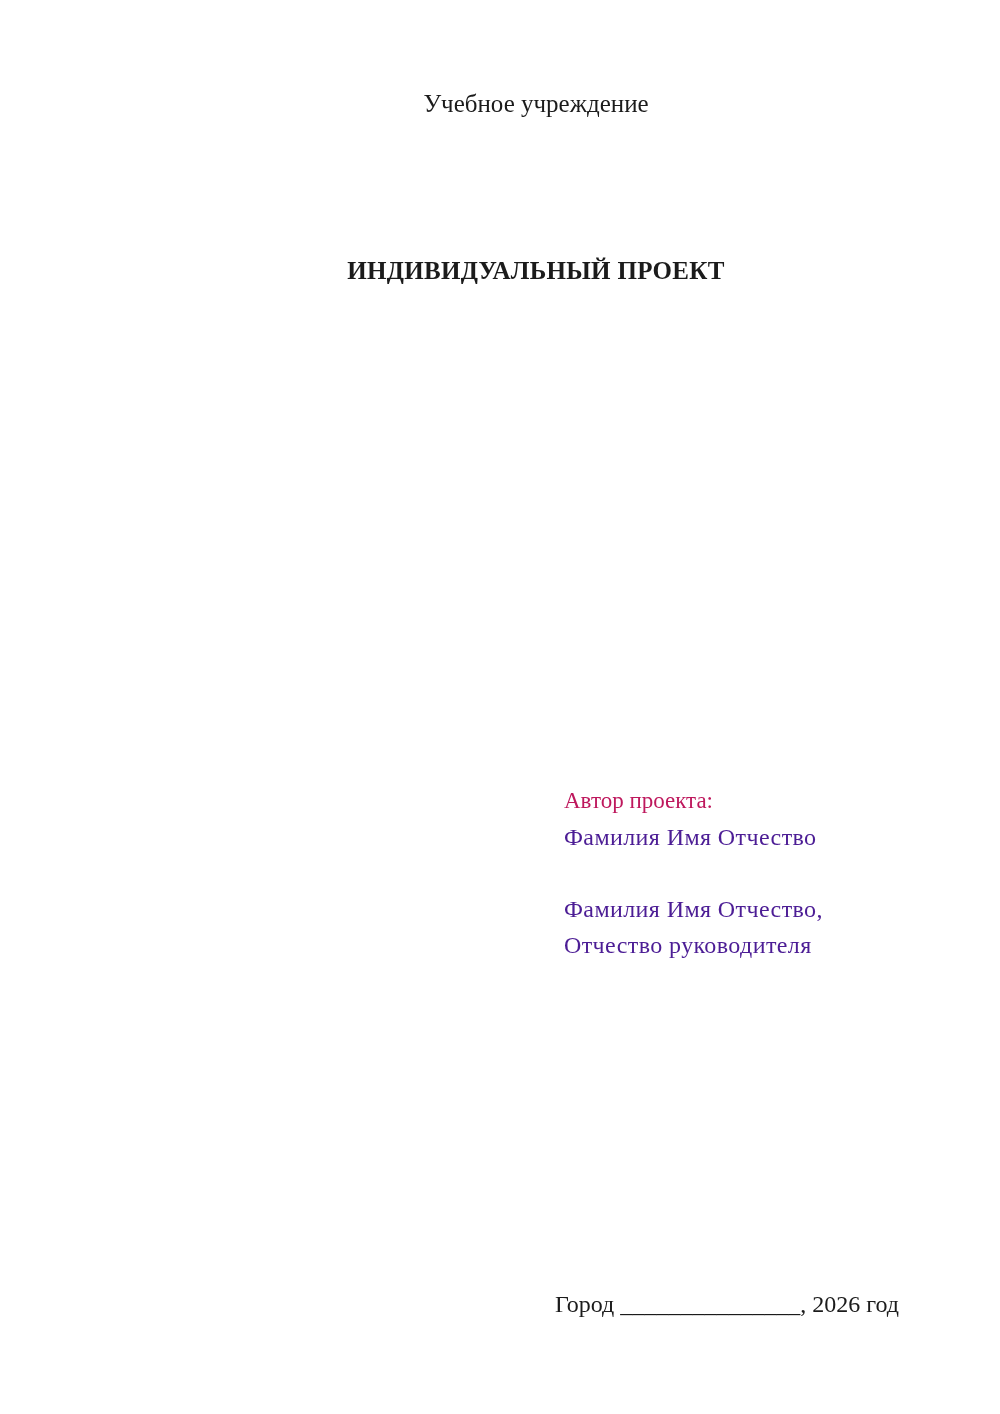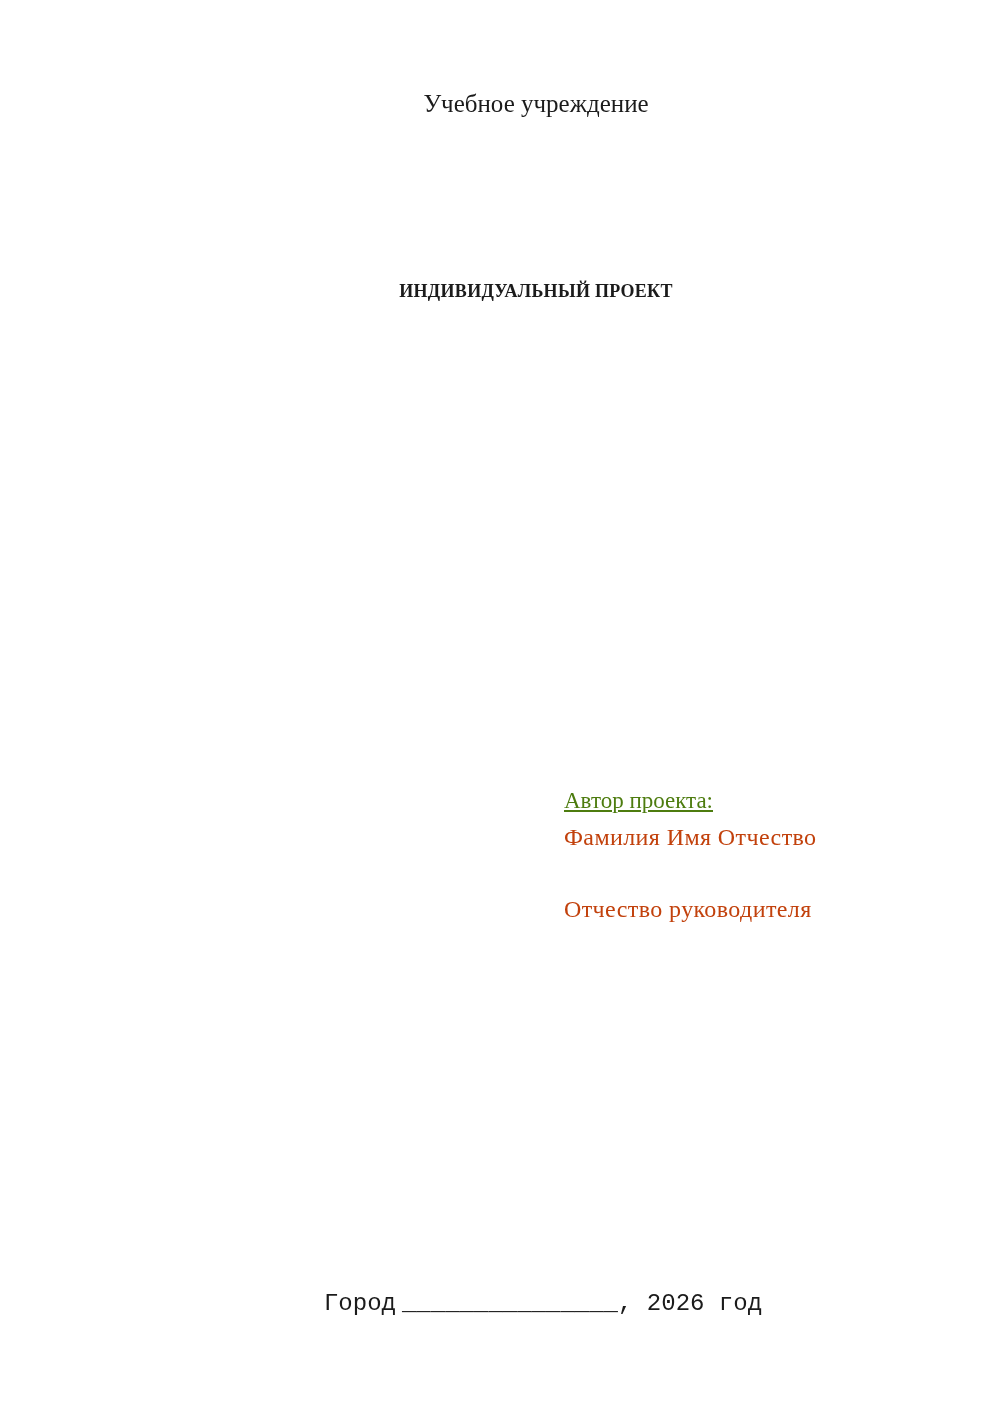--- a/index.html
+++ b/index.html
@@ -20,80 +20,79 @@
     left: 143px;
     right: 71px;
     text-align: center;
   }
   .institution {
     top: 89px;
     font-size: 25px;
     line-height: 30px;
   }
   .project-type {
-    top: 276px;
-    font-size: 18px;
+    top: 256px;
+    font-size: 25px;
     line-height: 30px;
     font-weight: bold;
     letter-spacing: 0.3px;
   }
   .doc-title {
     top: 434px;
     font-size: 38px;
     line-height: 39px;
     font-weight: bold;
   }
   .credits {
     position: absolute;
     left: 534px;
     top: 783px;
     text-align: left;
   }
   .credit-label {
     font-size: 23px;
     line-height: 36px;
-    color: #4d7c0f;
-    text-decoration: underline;
+    color: #be185d;
   }
   .credit-value {
     font-size: 24px;
     line-height: 36px;
     letter-spacing: 0.4px;
-    color: #c2410c;
+    color: #4c1d95;
   }
   .credit-gap { height: 36px; }
   .footer-line {
     position: absolute;
     left: 157px;
     right: 71px;
     top: 1289px;
-    text-align: center;
+    text-align: right;
     font-size: 24px;
     line-height: 30px;
     white-space: nowrap;
-    font-family: Liberation Mono, monospace;
   }
   .footer-line .blank { margin-left: 6px; }
 </style>
 </head>
 <body>
 
 <div class="page">
 
   <div class="text-col institution">Учебное учреждение</div>
 
   <div class="text-col project-type">ИНДИВИДУАЛЬНЫЙ ПРОЕКТ</div>
 
   <div class="text-col doc-title">
   </div>
 
   <div class="credits">
     <div class="credit-label">Автор проекта:</div>
     <div class="credit-value">Фамилия Имя Отчество</div>
     <div class="credit-gap"></div>
+    <div class="credit-value">Фамилия Имя Отчество,</div>
     <div class="credit-value">Отчество руководителя</div>
   </div>
 
   <div class="footer-line">
     <span>Город</span><span class="blank">_______________</span><span>, 2026 год</span>
   </div>
 
 </div>
 
 </body></html>

